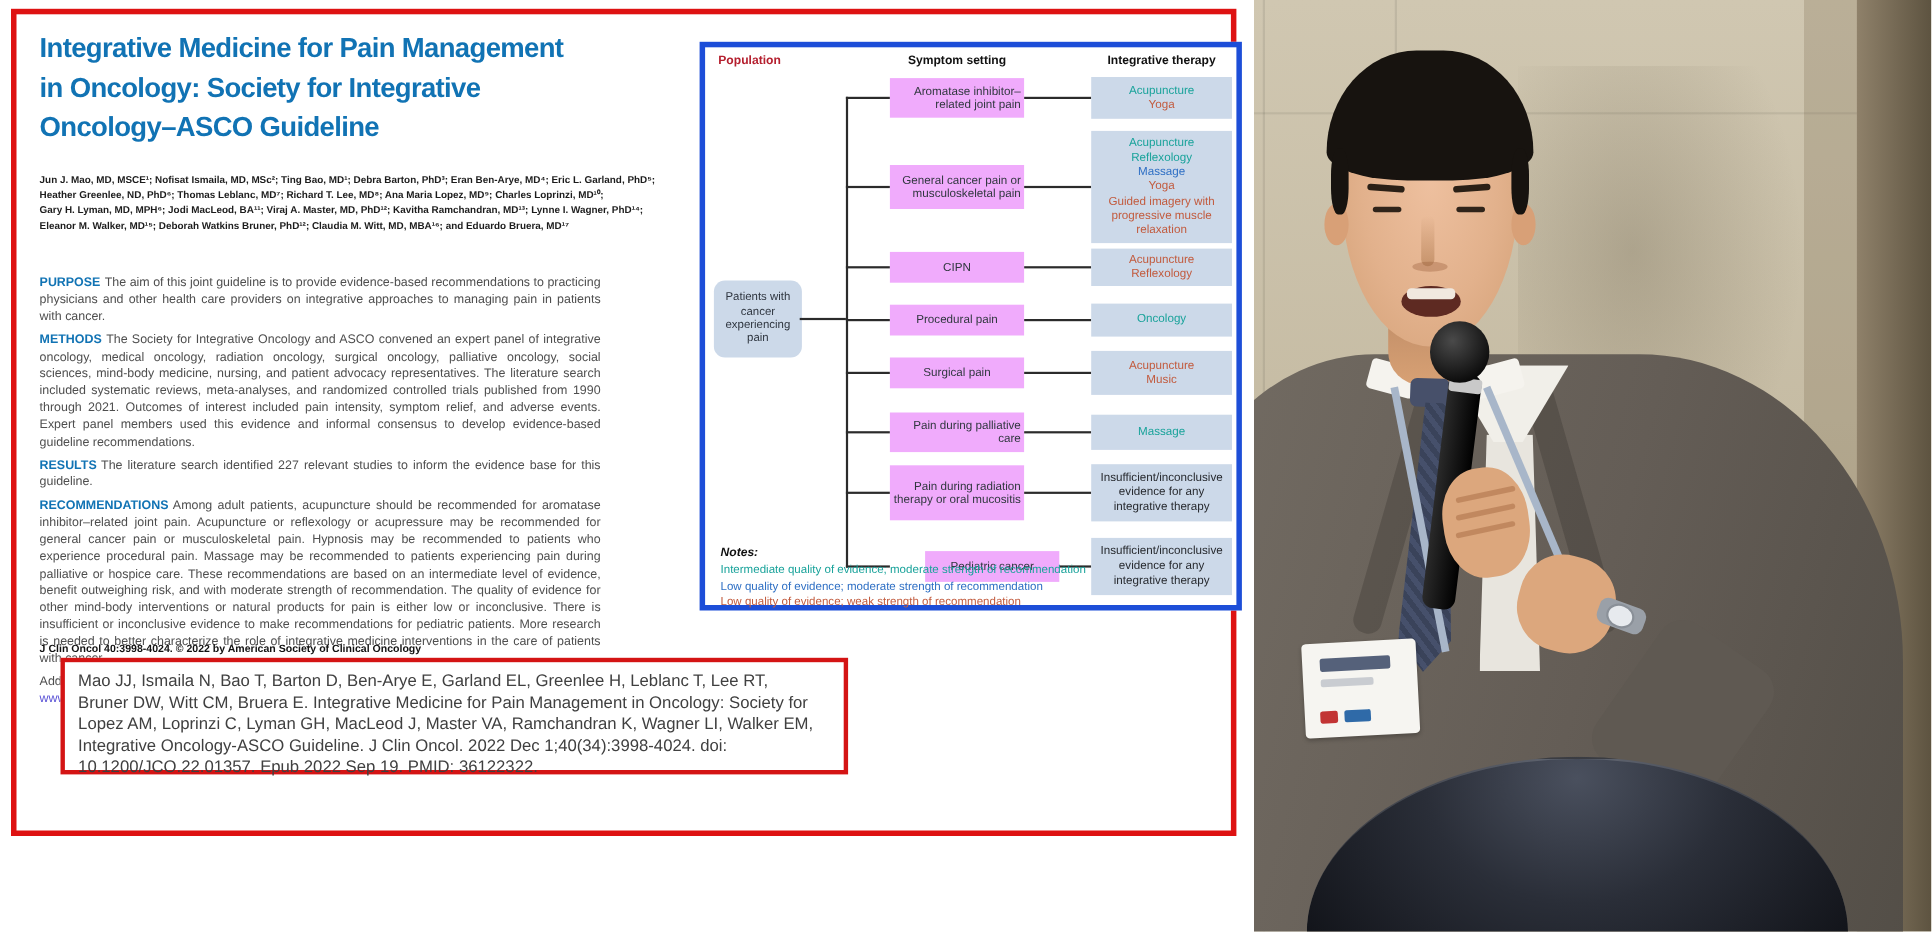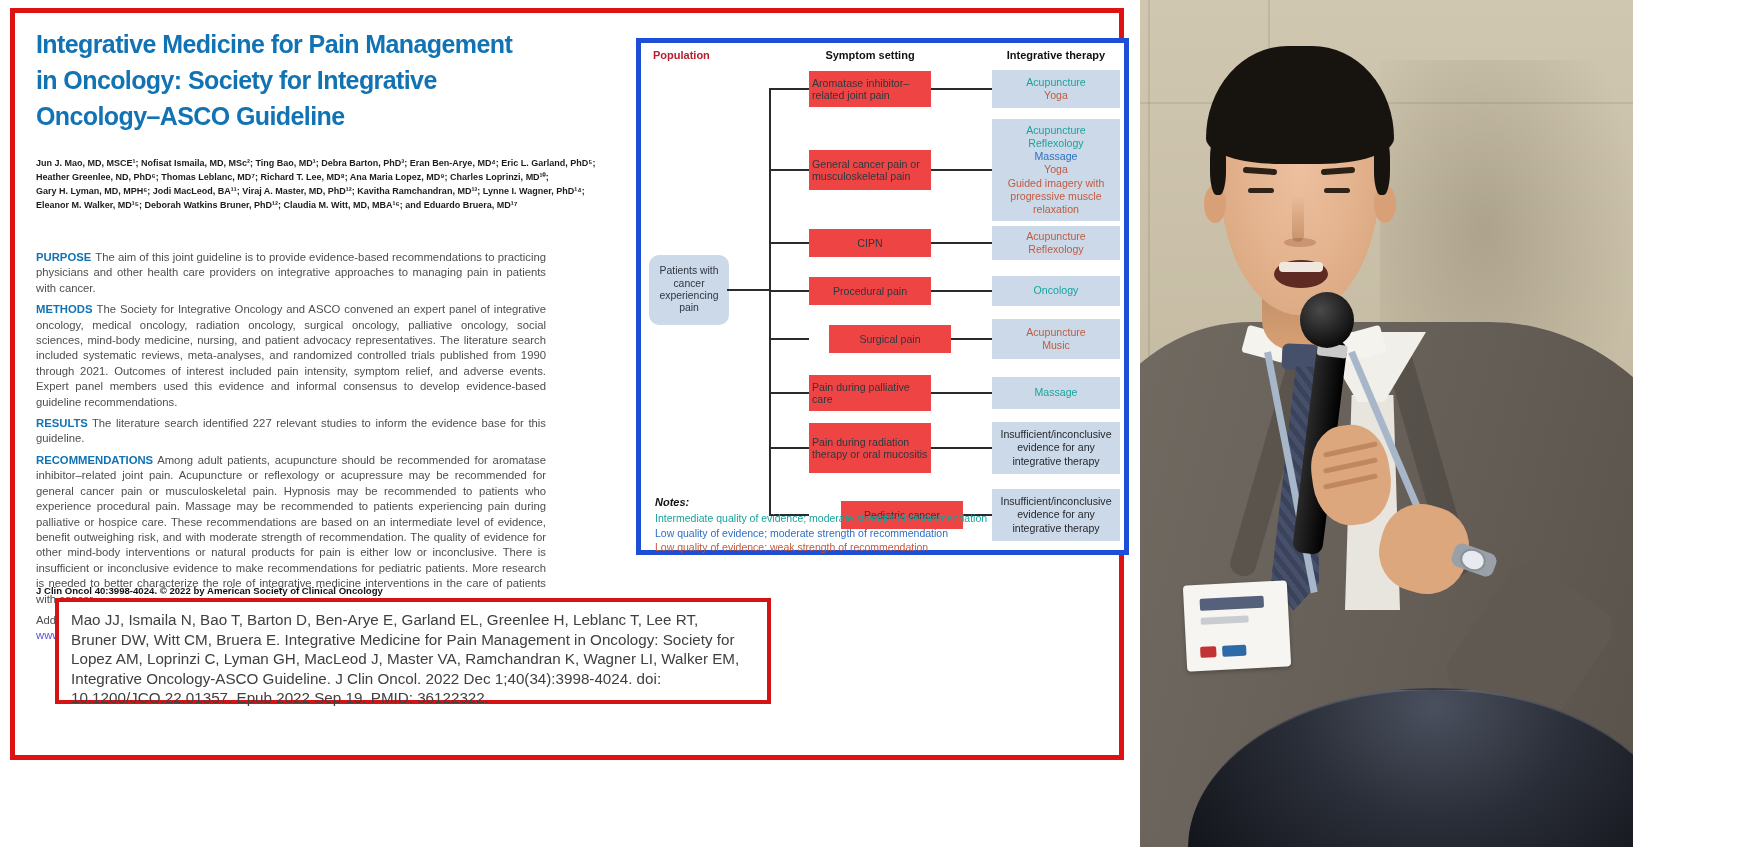--- a/index.html
+++ b/index.html
@@ -1,16 +1,16 @@
 <!DOCTYPE html>
 <html><head>
 <meta charset="utf-8">
 <style>
   html,body{margin:0;padding:0;background:#ffffff;}
-  .stage{position:relative;width:1633px;height:847px;background:#fff;overflow:hidden;
+  .stage{position:relative;width:1756px;height:847px;background:#fff;overflow:hidden;
          font-family:"Liberation Sans",sans-serif;}
 
   
   .frame{position:absolute;left:10px;top:8px;width:1114px;height:752px;border:5px solid #de1212;background:#fff;box-sizing:border-box;}
   .citebox{position:absolute;left:55px;top:598px;width:716px;height:106px;border:4px solid #d41414;background:#fff;box-sizing:border-box;padding:8px 12px;}
   .citebox div{font-size:15.2px;line-height:19.5px;color:#404040;}
 
   
   .title{position:absolute;left:36px;top:26px;font-size:25px;font-weight:bold;color:#1173b4;line-height:36px;letter-spacing:-0.6px;}
   .authors{position:absolute;left:36px;top:156px;width:580px;font-size:9px;font-weight:bold;color:#1c1c1c;line-height:14px;}
@@ -21,22 +21,22 @@
   .jline{position:absolute;left:36px;top:585px;font-size:9.6px;font-weight:bold;color:#111;}
 
   
   .fc{position:absolute;left:636px;top:38px;width:493px;height:517px;border:5px solid #1d4ed8;background:#fff;box-sizing:border-box;}
   .fh{position:absolute;top:6px;font-size:11px;font-weight:bold;color:#111;}
   .fh.pop{left:12px;color:#b5202f;}
   .fh.sym{left:168px;width:122px;text-align:center;}
   .fh.ther{left:345px;width:140px;text-align:center;}
   .popbox{position:absolute;left:8px;top:212px;width:80px;height:70px;background:#ccd9e9;border-radius:10px;
           display:flex;align-items:center;justify-content:center;text-align:center;font-size:10.4px;color:#2f3640;line-height:1.2;padding:2px;box-sizing:border-box;}
-  .symb{position:absolute;left:168px;width:122px;background:#ef4444;display:flex;align-items:center;justify-content:center;
-        text-align:left;font-size:10.6px;color:#30373f;line-height:1.18;padding:1px 3px;box-sizing:border-box;}
+  .symb{position:absolute;left:168px;width:122px;background:#f0abfc;display:flex;align-items:center;justify-content:center;
+        text-align:right;font-size:10.6px;color:#30373f;line-height:1.18;padding:1px 3px;box-sizing:border-box;}
   .therb{position:absolute;left:351px;width:128px;background:#ccd9e9;display:flex;flex-direction:column;align-items:center;justify-content:center;
         text-align:center;font-size:10.6px;line-height:1.24;padding:1px 3px;box-sizing:border-box;}
   .ln{position:absolute;background:#2b2b2b;}
   .c-teal{color:#1aa39b;}
   .c-blue{color:#2e6fc4;}
   .c-orange{color:#c25b3e;}
   .c-dark{color:#26292e;}
   .notes{position:absolute;left:14px;top:452px;font-size:10.5px;line-height:1.42;}
   .notes .nl{font-size:11px;font-weight:bold;font-style:italic;color:#111;}
 
@@ -151,21 +151,21 @@
     <div class="ln" style="left:290px;top:247px;width:61px;height:2px;"></div>
     <div class="ln" style="left:290px;top:295px;width:61px;height:2px;"></div>
     <div class="ln" style="left:290px;top:349px;width:61px;height:2px;"></div>
     <div class="ln" style="left:290px;top:404px;width:61px;height:2px;"></div>
     <div class="ln" style="left:290px;top:471px;width:61px;height:2px;"></div>
 
     <div class="symb" style="top:28px;height:36px;">Aromatase inhibitor–related joint pain</div>
     <div class="symb" style="top:107px;height:40px;">General cancer pain or musculoskeletal pain</div>
     <div class="symb" style="top:186px;height:28px;">CIPN</div>
     <div class="symb" style="top:234px;height:28px;">Procedural pain</div>
-    <div class="symb" style="top:282px;height:28px;margin-left:20px;">Surgical pain</div>
+    <div class="symb" style="top:282px;height:28px;">Surgical pain</div>
     <div class="symb" style="top:332px;height:36px;">Pain during palliative care</div>
     <div class="symb" style="top:380px;height:50px;">Pain during radiation therapy or oral mucositis</div>
     <div class="symb" style="top:458px;height:28px;margin-left:32px;">Pediatric cancer</div>
 
     <div class="therb" style="top:27px;height:38px;">
       <span class="c-teal">Acupuncture</span>
       <span class="c-orange">Yoga</span>
     </div>
     <div class="therb" style="top:76px;height:102px;">
       <span class="c-teal">Acupuncture</span>

